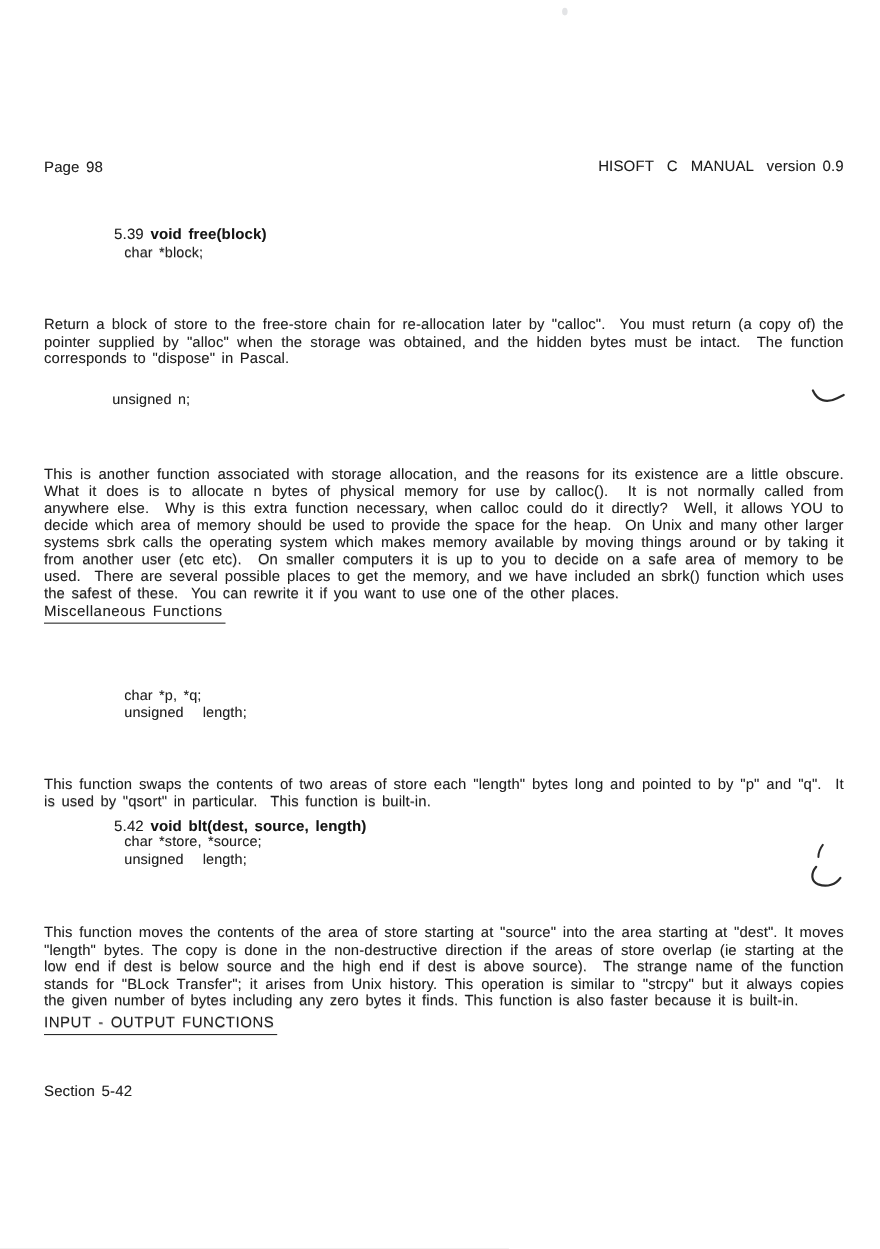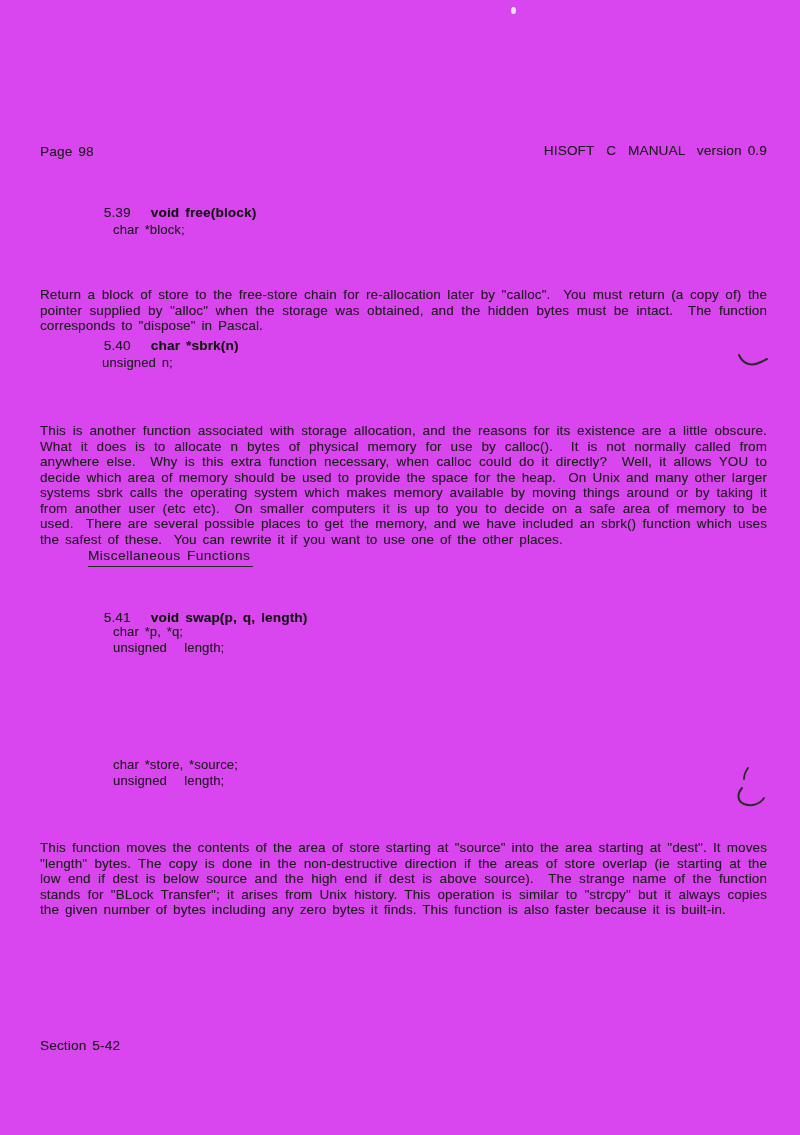--- a/index.html
+++ b/index.html
@@ -1,36 +1,36 @@
 <!DOCTYPE html>
 <html><head>
 <meta charset="utf-8">
 <style>
   html, body { margin: 0; padding: 0; background: #e8e8e8; }
   .page {
     position: relative;
     width: 800px;
     height: 1135px;
-    background: #d946ef;
+    background: #ffffff;
     overflow: hidden;
     font-family: "Liberation Sans", "DejaVu Sans", sans-serif;
     color: #1e1e1e;
   }
   .abs { position: absolute; }
   .txt {
     font-size: 13.4px;
     line-height: 15.5px;
     letter-spacing: 0.15px;
     word-spacing: 2px;
     text-shadow: 0.2px 0.2px 0 rgba(0,0,0,0.30);
   }
   .hdr { font-size: 13.6px; white-space: pre; }
   .sec-head { font-size: 13.6px; white-space: pre; }
   .sec-num { font-weight: 400; padding-left: 40px; }
-  .sec-sig { font-weight: 700; margin-left: 20px; color: #141414; }
+  .sec-sig { font-weight: 700; margin-left: 6px; color: #141414; }
   .decl { white-space: pre; font-size: 13px; line-height: 15.5px; }
   .body-par {
     width: 727px;
     text-align: justify;
     text-align-last: left;
     white-space: pre-wrap;
     margin-top: 40px;
   }
   .subhead {
     font-size: 13.6px;
@@ -55,47 +55,48 @@
 
   <div class="abs txt hdr" style="left:40px; top:144px;">Page 98</div>
   <div class="abs txt hdr" style="right:33px; top:143px;">HISOFT  C  MANUAL  version 0.9</div>
 
   <div class="abs txt sec-head" style="left:40px; top:189px;">
     <span class="sec-num">5.39</span><span class="sec-sig">void free(block)</span>
   </div>
   <div class="abs txt decl" style="left:113px; top:222px;">char *block;</div>
   <div class="abs txt body-par" style="left:40px; top:247px;">Return a block of store to the free-store chain for re-allocation later by "calloc".  You must return (a copy of) the pointer supplied by "alloc" when the storage was obtained, and the hidden bytes must be intact.  The function corresponds to "dispose" in Pascal.</div>
 
-  <div class="abs txt sec-head" style="left:40px; top:322px;">
-    <span class="sec-num">5.40</span><span class="sec-sig">char *sbrk(n)</span>
-  </div>
   <div class="abs txt decl" style="left:102px; top:355px;">unsigned n;</div>
   <div class="abs txt body-par" style="left:40px; top:383px;">This is another function associated with storage allocation, and the reasons for its existence are a little obscure.  What it does is to allocate n bytes of physical memory for use by calloc().  It is not normally called from anywhere else.  Why is this extra function necessary, when calloc could do it directly?  Well, it allows YOU to decide which area of memory should be used to provide the space for the heap.  On Unix and many other larger systems sbrk calls the operating system which makes memory available by moving things around or by taking it from another user (etc etc).  On smaller computers it is up to you to decide on a safe area of memory to be used.  There are several possible places to get the memory, and we have included an sbrk() function which uses the safest of these.  You can rewrite it if you want to use one of the other places.</div>
 
   <svg class="abs pen" style="left:733px; top:350px;" width="42" height="24" viewBox="0 0 42 24">
     <path d="M6,5 C10,14 18,17 28,12 L34,9" fill="none" stroke="#2b2b2b" stroke-width="2" stroke-linecap="round"></path>
   </svg>
 
-  <div class="abs txt" style="left:40px; top:548px;margin-left:48px;">
+  <div class="abs txt" style="left:40px; top:548px;">
     <span class="subhead">Miscellaneous Functions</span>
   </div>
 
-  <div class="abs txt sec-head" style="left:40px; top:594px;">
-    <span class="sec-num">5.41</span><span class="sec-sig">void swap(p, q, length)</span>
-  </div>
   <div class="abs txt decl" style="left:113px; top:624px;text-align:center;">char *p, *q;</div>
   <div class="abs txt decl" style="left:113px; top:639.5px;">unsigned   length;</div>
+  <div class="abs txt body-par" style="left:40px; top:665px;">This function swaps the contents of two areas of store each "length" bytes long and pointed to by "p" and "q".  It is used by "qsort" in particular.  This function is built-in.</div>
 
+  <div class="abs txt sec-head" style="left:40px; top:727px;">
+    <span class="sec-num">5.42</span><span class="sec-sig">void blt(dest, source, length)</span>
+  </div>
   <div class="abs txt decl" style="left:113px; top:757px;">char *store, *source;</div>
   <div class="abs txt decl" style="left:113px; top:772.5px;">unsigned   length;</div>
   <div class="abs txt body-par" style="left:40px; top:800px;">This function moves the contents of the area of store starting at "source" into the area starting at "dest". It moves "length" bytes. The copy is done in the non-destructive direction if the areas of store overlap (ie starting at the low end if dest is below source and the high end if dest is above source).  The strange name of the function stands for "BLock Transfer"; it arises from Unix history. This operation is similar to "strcpy" but it always copies the given number of bytes including any zero bytes it finds. This function is also faster because it is built-in.</div>
 
   <svg class="abs pen" style="left:737px; top:765px;" width="16" height="18" viewBox="0 0 16 18">
     <path d="M11,3 C8,7 7,10 7,14" fill="none" stroke="#2b2b2b" stroke-width="1.8" stroke-linecap="round"></path>
   </svg>
   <svg class="abs pen" style="left:733px; top:784px;" width="42" height="28" viewBox="0 0 42 28">
     <path d="M9,4 C4,10 4,17 11,20 C19,23 27,20 31,14" fill="none" stroke="#2b2b2b" stroke-width="2" stroke-linecap="round"></path>
   </svg>
 
+  <div class="abs txt" style="left:40px; top:922px;">
+    <span class="subhead">INPUT - OUTPUT FUNCTIONS</span>
+  </div>
 
-  <div class="abs txt" style="left:40px; top:1038px; font-size:13.6px;text-align:right;">Section 5-42</div>
+  <div class="abs txt" style="left:40px; top:984px; font-size:13.6px;text-align:right;">Section 5-42</div>
 
 </div>
 
 </body></html>

